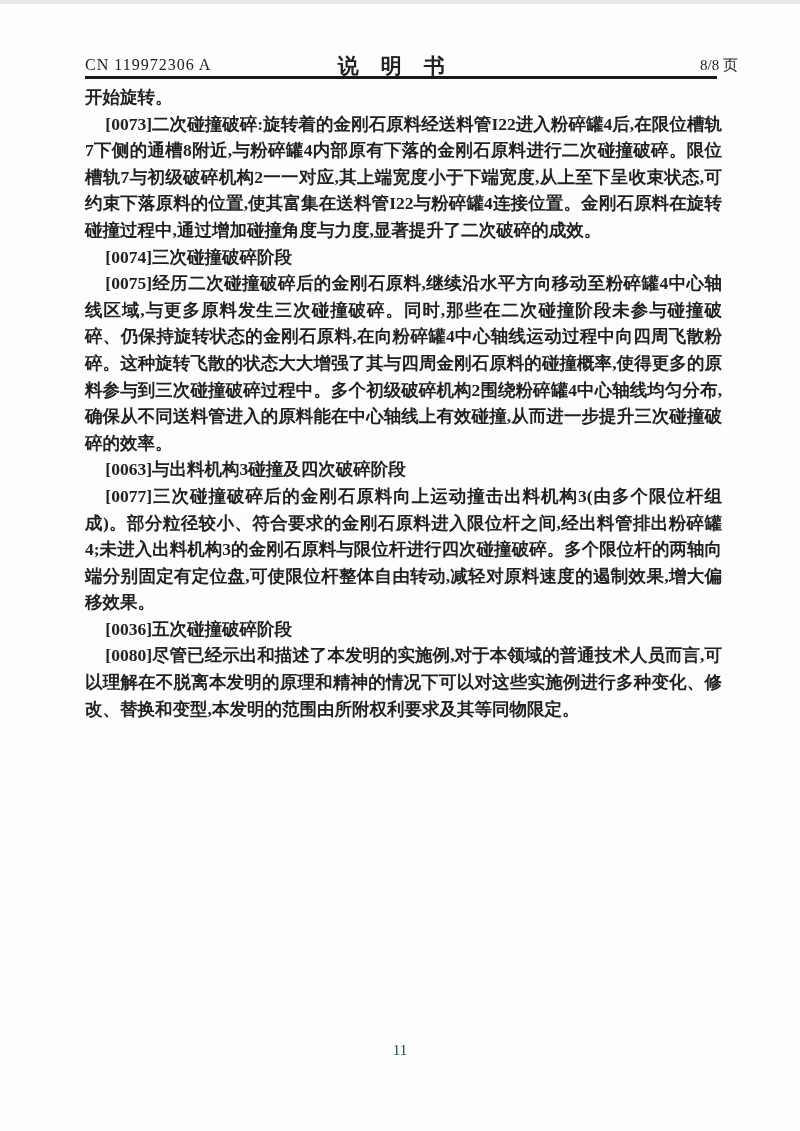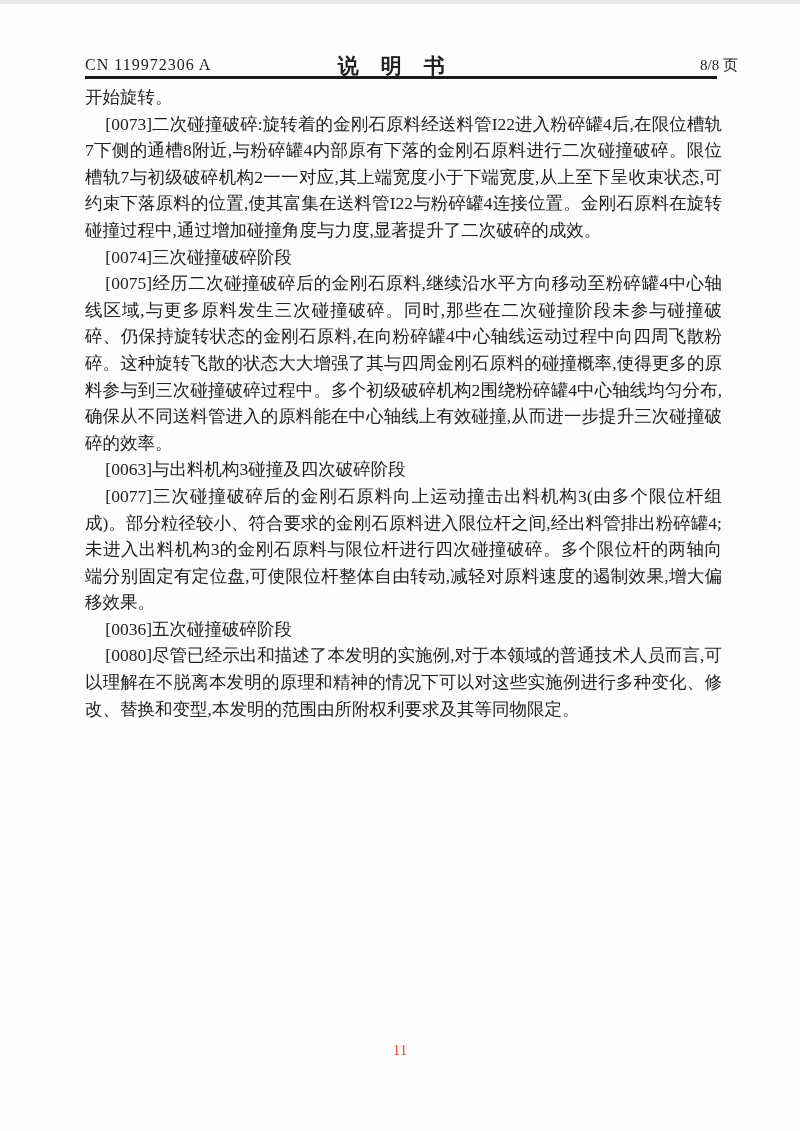--- a/index.html
+++ b/index.html
@@ -64,34 +64,35 @@
     top: 80px;
     left: 85px;
     width: 637px;
     font-size: 17.5px;
     line-height: 26.6px;
     text-align: justify;
   }
   .para {
     margin: 0;
     padding: 0;
+    font-weight: bold;
   }
   .pnum {
     display: inline-block;
     min-width: 67px;
     text-align: right;
   }
   .footer {
     position: absolute;
     top: 1038px;
     left: 0;
     width: 100%;
     text-align: center;
     font-size: 15px;
-    color: #ef4444;
+    color: #14532d;
   }
 </style>
 </head>
 <body>
 
 <div class="page">
   <div class="header">
     <span class="h-left">CN 119972306 A</span>
     <span class="h-center">说明书</span>
     <span class="h-right">8/8 页</span>

